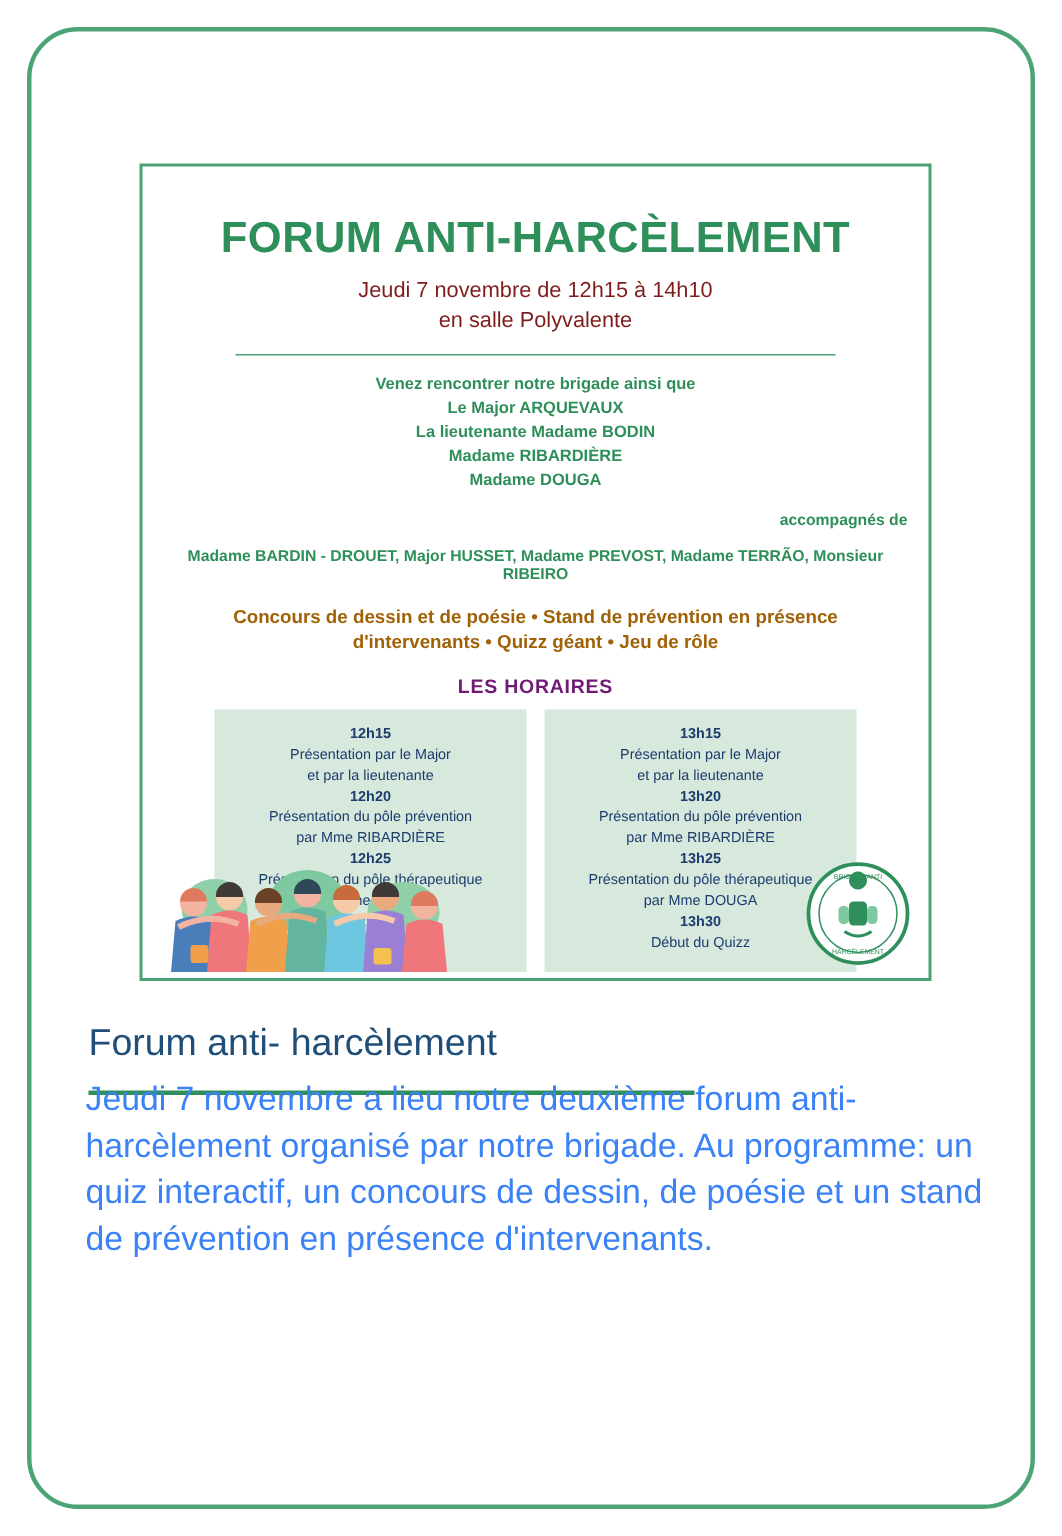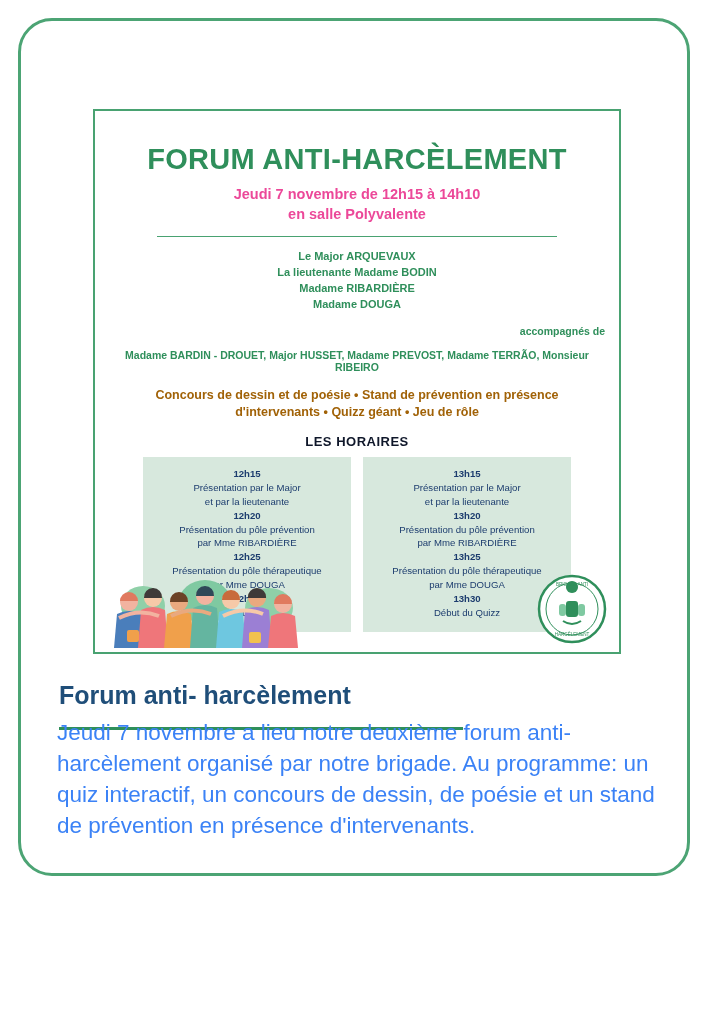--- a/index.html
+++ b/index.html
@@ -7,21 +7,21 @@
     width: 708px;
     height: 1024px;
     background: #ffffff;
     font-family: "Liberation Sans", sans-serif;
   }
   .card {
     position: absolute;
     left: 18px;
     top: 18px;
     width: 672px;
-    height: 858px;
+    height: 988px;
     border: 3px solid #4ca474;
     border-radius: 34px;
     background: #ffffff;
     overflow: hidden;
   }
   
   .poster {
     position: absolute;
     left: 72px;
     top: 88px;
@@ -34,23 +34,23 @@
   .poster-title {
     text-align: center;
     color: #2f8f5b;
     font-size: 29px;
     font-weight: bold;
     letter-spacing: 0.3px;
     margin-top: 14px;
   }
   .poster-sub {
     text-align: center;
-    color: #ec4899;
+    color: #7f1d1d;
     font-size: 14.5px;
-    font-weight: bold;
+    font-weight: normal;
     line-height: 1.35;
     margin-top: 9px;
   }
   .rule {
     width: 400px;
     height: 1px;
     background: #49a271;
     margin: 12px auto 0 auto;
   }
   .green-block {
@@ -78,21 +78,21 @@
   .activities {
     text-align: center;
     color: #a16207;
     font-size: 12.5px;
     font-weight: bold;
     line-height: 1.4;
     margin-top: 14px;
   }
   .horaires-title {
     text-align: center;
-    color: #0f172a;
+    color: #701a75;
     font-size: 13px;
     font-weight: bold;
     letter-spacing: 0.5px;
     margin-top: 12px;
   }
   .schedule-row {
     display: flex;
     gap: 12px;
     justify-content: center;
     margin-top: 8px;
@@ -122,21 +122,21 @@
     width: 70px;
     height: 70px;
   }
   
   .article-title {
     position: absolute;
     left: 38px;
     top: 660px;
     color: #1f4e79;
     font-size: 25px;
-    font-weight: bold;
+    font-weight: normal;
   }
   .title-underline {
     position: absolute;
     left: 38px;
     top: 706px;
     width: 404px;
     height: 3px;
     background: #2f8f5b;
   }
   .article-body {
@@ -159,20 +159,21 @@
     <div class="poster-title">FORUM ANTI-HARCÈLEMENT</div>
 
     <div class="poster-sub">
       <div>Jeudi 7 novembre de 12h15 à 14h10</div>
       <div>en salle Polyvalente</div>
     </div>
 
     <div class="rule"></div>
 
     <div class="green-block">
+      <div>Venez rencontrer notre brigade ainsi que</div>
       <div>Le Major ARQUEVAUX</div>
       <div>La lieutenante Madame BODIN</div>
       <div>Madame RIBARDIÈRE</div>
       <div>Madame DOUGA</div>
     </div>
 
     <div class="accompany">accompagnés de</div>
 
     <div class="names-line">Madame BARDIN - DROUET, Major HUSSET,  Madame PREVOST, Madame TERRÃO, Monsieur RIBEIRO</div>
 

